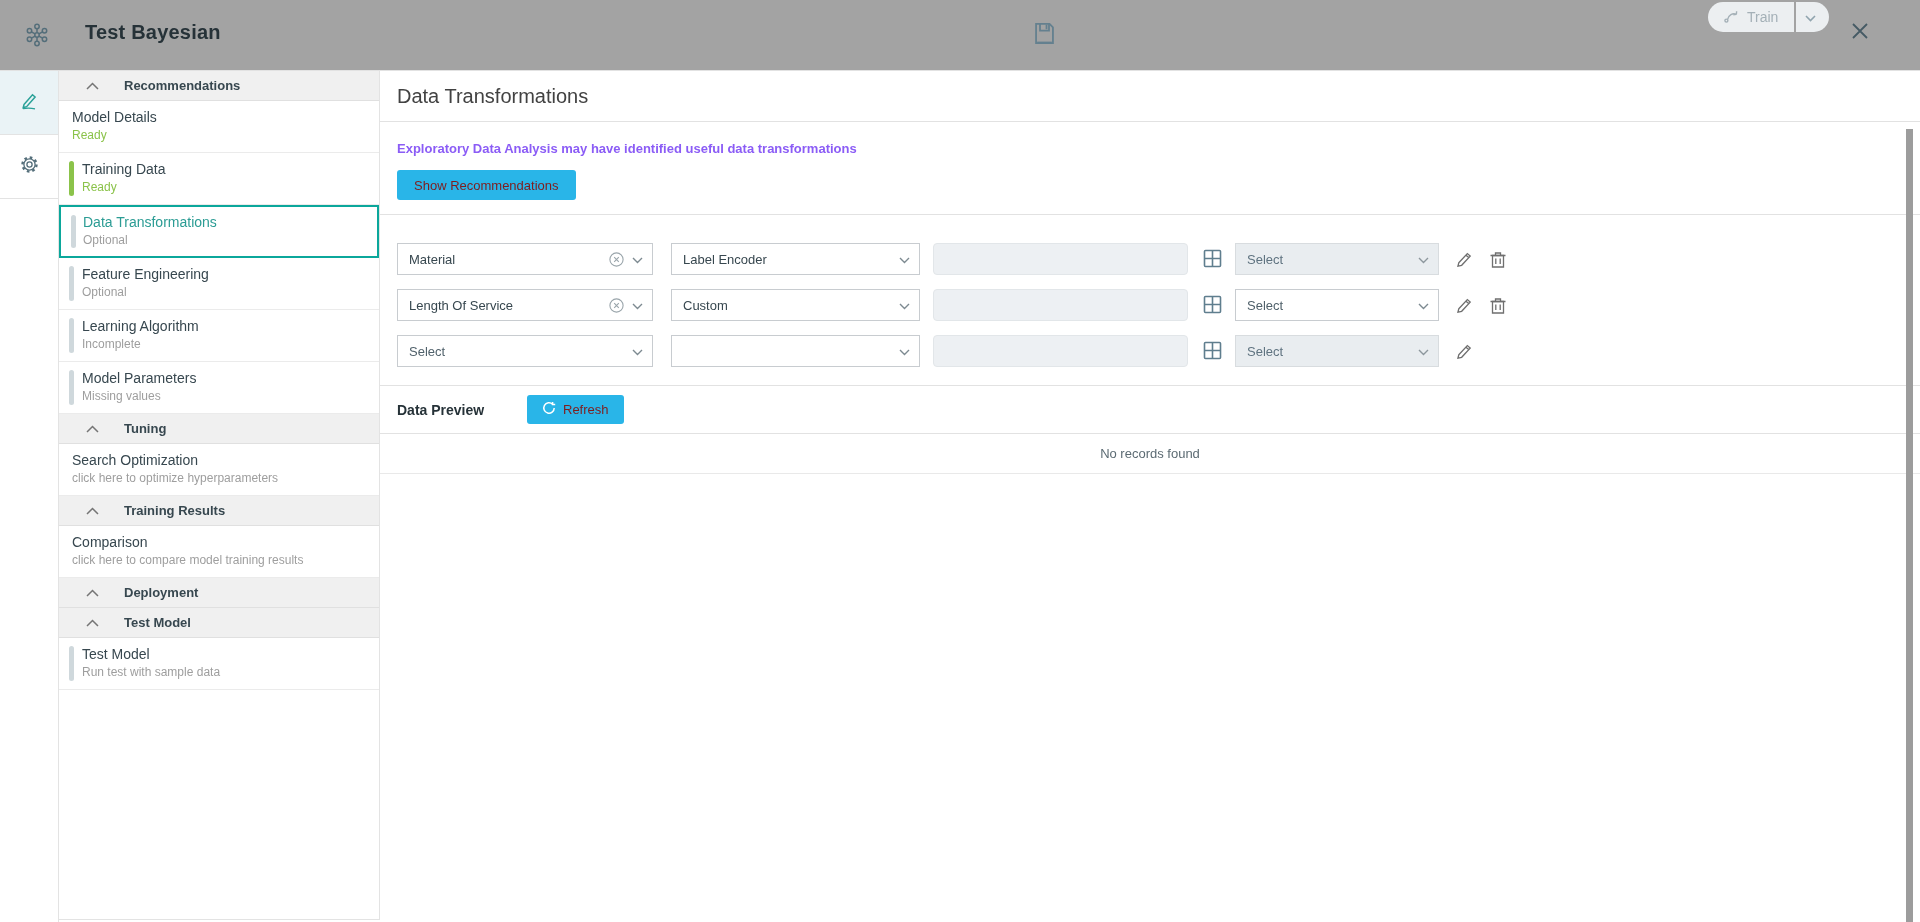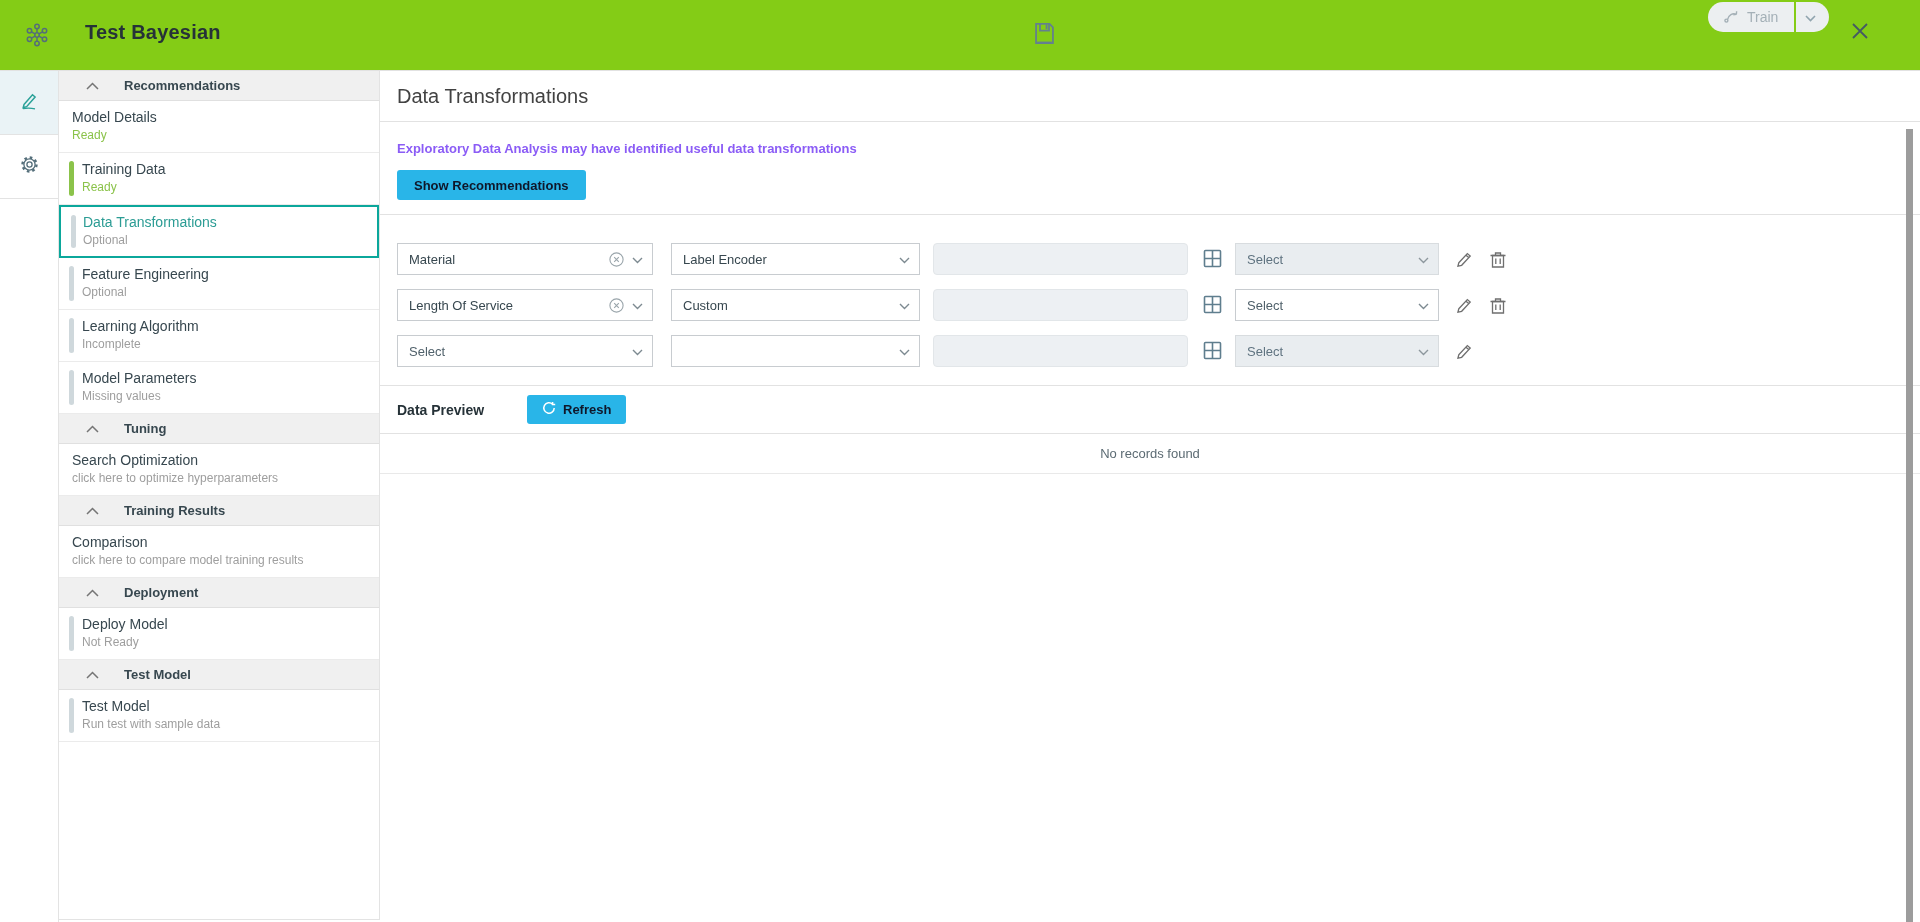--- a/index.html
+++ b/index.html
@@ -1,21 +1,21 @@
 <!DOCTYPE html>
 <html><head>
 <meta charset="utf-8">
 <style>
   * { margin:0; padding:0; box-sizing:border-box; }
   html,body { width:1920px; height:922px; background:#fff; overflow:hidden;
               font-family:"Liberation Sans", sans-serif; color:#37474f; }
 
   
   .header { position:absolute; left:0; top:0; width:1920px; height:71px;
-            border-bottom:1px solid #e2e2e2; background:#84cc16; }
+            border-bottom:1px solid #e2e2e2; background:#a3a3a3; }
   .app-icon { position:absolute; left:24px; top:22px; }
   .h-title { position:absolute; left:85px; top:21px; font-size:20px; font-weight:700; color:#263238; letter-spacing:.2px; }
   .save-btn { position:absolute; left:1028px; top:19px; width:32px; height:32px; background:none; border:none; cursor:pointer; }
   .train-split { position:absolute; left:1708px; top:2px; height:30px; display:flex; gap:2px; }
   .train-main { display:flex; align-items:center; gap:8px; background:#eceff1; border:none;
                 border-radius:16px 0 0 16px; padding:0 16px 0 15px; color:#a4b0b7; font-size:14px; font-weight:500; }
   .train-caret { display:flex; align-items:center; background:#eceff1; border:none;
                  border-radius:0 16px 16px 0; padding:0 13px 0 9px; color:#90a4ae; }
   .close-btn { position:absolute; left:1846px; top:18px; width:28px; height:28px; background:none; border:none; cursor:pointer; }
 
@@ -42,22 +42,22 @@
   .nav-item.selected .ttl { color:#2b9c94; }
 
   
   .main { position:absolute; left:380px; top:71px; right:0; bottom:0; background:#fff; }
   .m-title-row { height:51px; display:flex; align-items:center; padding-left:17px;
                  border-bottom:1px solid #e2e2e2; }
   .m-title { font-size:20px; font-weight:500; color:#424242; }
 
   .eda { padding:19px 17px 14px 17px; border-bottom:1px solid #e2e2e2; }
   .eda-text { font-size:13px; font-weight:700; color:#8b5cf6; }
-  .btn-cyan { display:inline-flex; align-items:center; gap:7px; background:#29b5e8; color:#0f172a;
-              border:none; border-radius:3px; font-size:13px; font-weight:700; cursor:pointer; }
+  .btn-cyan { display:inline-flex; align-items:center; gap:7px; background:#29b5e8; color:#7f1d1d;
+              border:none; border-radius:3px; font-size:13px; font-weight:400; cursor:pointer; }
   .btn-show { margin-top:14px; height:30px; padding:0 17px; }
 
   .tbl { padding:28px 0 18px 17px; border-bottom:1px solid #e2e2e2; }
   .tbl-head { display:flex; margin-bottom:13px; font-size:13px; font-weight:700; color:#263238; }
   .th1{width:274px;} .th2{width:262px;} .th3{width:300px;}
   .trow { display:flex; align-items:center; margin-bottom:14px; }
   .trow:last-child { margin-bottom:0; }
   .sel { height:32px; border:1px solid #c8ccd0; border-radius:0; background:#fff;
          display:flex; align-items:center; padding:0 9px 0 11px; font-size:13px; color:#37474f; cursor:pointer; }
   .sel .val { flex:1; }
@@ -234,25 +234,20 @@
 
   <div class="sec-h">
     <span class="chev">
       <svg width="13" height="8" viewBox="0 0 13 8" fill="none" stroke="#757575" stroke-width="1.5">
           <path d="M1 7l5.5-5.5L12 7"></path>
         </svg>
     </span>
     <span class="lbl">Deployment</span>
   </div>
 
-  <div class="nav-item with-bar">
-    <div class="bar gray"></div>
-    <div class="ttl">Deploy Model</div>
-    <div class="sub">Not Ready</div>
-  </div>
 
   <div class="sec-h">
     <span class="chev">
       <svg width="13" height="8" viewBox="0 0 13 8" fill="none" stroke="#757575" stroke-width="1.5">
           <path d="M1 7l5.5-5.5L12 7"></path>
         </svg>
     </span>
     <span class="lbl">Test Model</span>
   </div>
 

